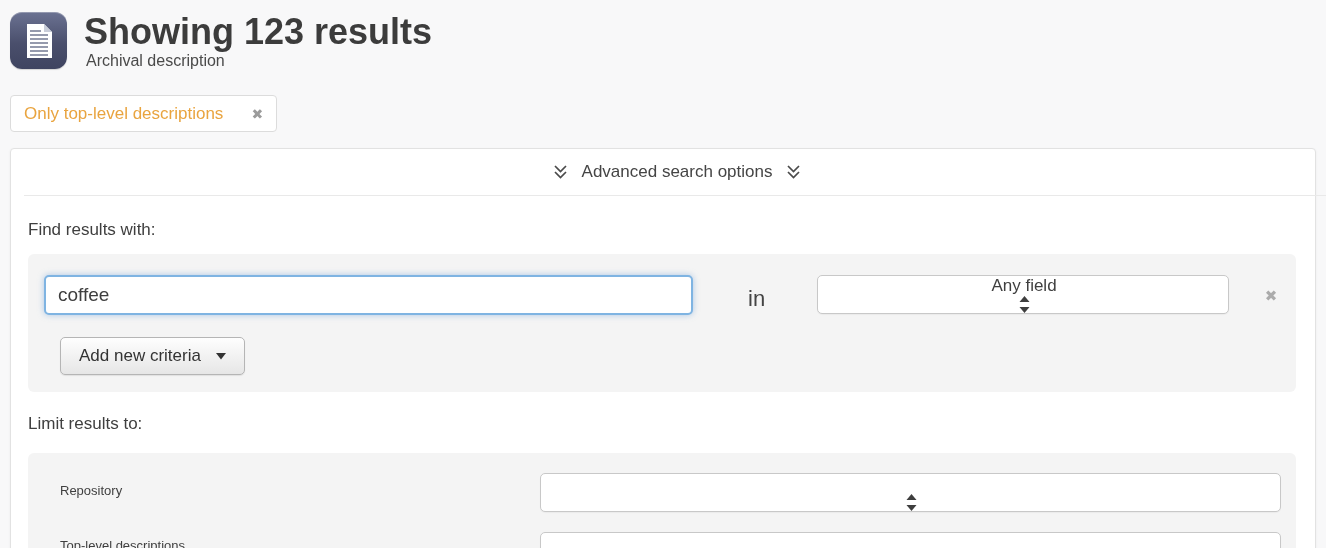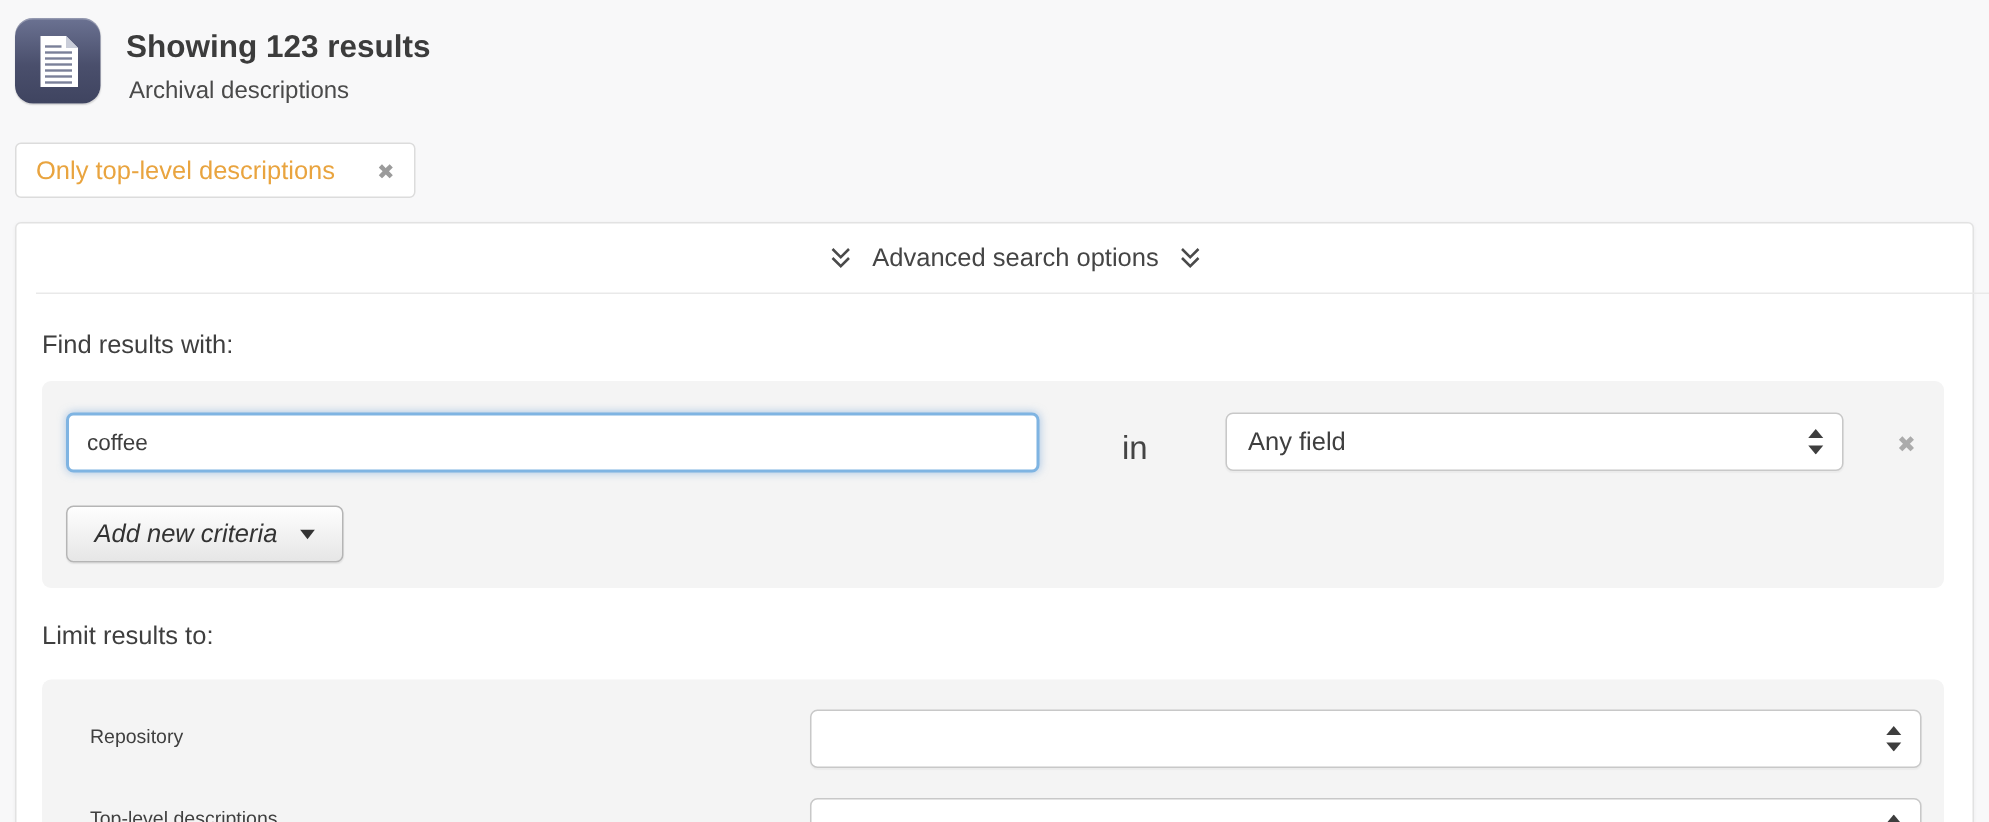--- a/index.html
+++ b/index.html
@@ -13,21 +13,21 @@
   
   .app-icon {
     position:absolute; left:10px; top:12px; width:57px; height:57px;
     border-radius:12px;
     background:linear-gradient(#6b7292,#4a4f6c 55%,#3f4460);
     box-shadow:inset 0 1px 0 rgba(255,255,255,.28), 0 1px 1px rgba(0,0,0,.15);
     display:flex; align-items:center; justify-content:center;
   }
   .page-title {
     position:absolute; left:84px; top:13px;
-    font-size:21px; line-height:38px; color:#3c3c3c;
+    font-size:36px; line-height:38px; color:#3c3c3c;
   }
   .page-subtitle {
     position:absolute; left:86px; top:52px;
     font-size:16px; color:#4a4a4a;
   }
   
   .filter-tag {
     position:absolute; left:10px; top:95px; height:37px;
     display:inline-flex; align-items:center; gap:28px; padding:0 13px;
     background:#ffffff; border:1px solid #dcdcdc; border-radius:4px;
@@ -56,48 +56,48 @@
   }
   .limit-box {
     position:absolute; left:28px; top:453px; width:1268px; height:160px;
     background:#f4f4f4; border-radius:6px;
   }
   
   .query-input {
     position:absolute; left:44px; top:275px; width:649px; height:40px;
     border:2px solid #7fb4e2; border-radius:5px;
     box-shadow:0 0 6px rgba(110,160,215,.55);
-    padding:0 12px; font-size:15px; color:#3e3e3e; outline:none;
+    padding:0 12px; font-size:19px; color:#3e3e3e; outline:none;
     font-family:inherit; background:#fff;
   }
   .in-label { position:absolute; left:748px; top:286px; font-size:22px; color:#444; }
   .select {
     position:absolute; height:39px; background:#ffffff;
     border:1px solid #c8c8c8; border-radius:5px;
     display:flex; align-items:center; justify-content:space-between;
     padding:0 12px 0 14px; font-size:17px; color:#3f3f3f; cursor:pointer;
     box-shadow:0 1px 1px rgba(0,0,0,.04);
+    flex-direction:column;
   }
   .field-select { left:817px; top:275px; width:412px; }
   .repo-select  { left:540px; top:473px; width:741px; }
   .row2-select  { left:540px; top:532px; width:741px; }
   .crit-remove {
     position:absolute; left:1258px; top:284px; width:26px; height:24px;
     display:flex; align-items:center; justify-content:center;
     font-size:15px; color:#ababab; cursor:pointer;
   }
   .add-button {
-    position:absolute; left:44px; top:337px; height:38px; padding:0 18px;
+    position:absolute; left:60px; top:337px; height:38px; padding:0 18px;
     display:inline-flex; align-items:center; gap:15px;
     background:linear-gradient(#fefefe,#e6e6e6);
     border:1px solid #b5b5b5; border-radius:5px;
     font-size:17px; color:#333; cursor:pointer;
     box-shadow:0 1px 1px rgba(0,0,0,.08);
     font-family:inherit;
-    font-style:italic;
   }
   .limit-row-label {
     position:absolute; left:60px; width:452px; text-align:left;
     font-size:13px; color:#3f3f3f;
   }
   .repo-label { top:483px; }
   .row2-label { top:538px; }
 </style>
 </head>
 <body>
@@ -113,21 +113,21 @@
         <line x1="8" y1="13" x2="26" y2="13"></line>
         <line x1="8" y1="17" x2="26" y2="17"></line>
         <line x1="8" y1="21" x2="26" y2="21"></line>
         <line x1="8" y1="25" x2="26" y2="25"></line>
         <line x1="8" y1="29" x2="26" y2="29"></line>
         <line x1="8" y1="33" x2="26" y2="33"></line>
       </g>
     </svg>
   </div>
   <h1 class="page-title">Showing 123 results</h1>
-  <div class="page-subtitle">Archival descriptions</div>
+  <div class="page-subtitle">Archival description</div>
 
   <div class="filter-tag">
     <span class="tag-label">Only top-level descriptions</span>
     <span class="tag-remove">✖</span>
   </div>
 
   <div class="adv-panel"></div>
 
   <div class="adv-header">
     <svg class="chev" width="15" height="16" viewBox="0 0 15 16">

